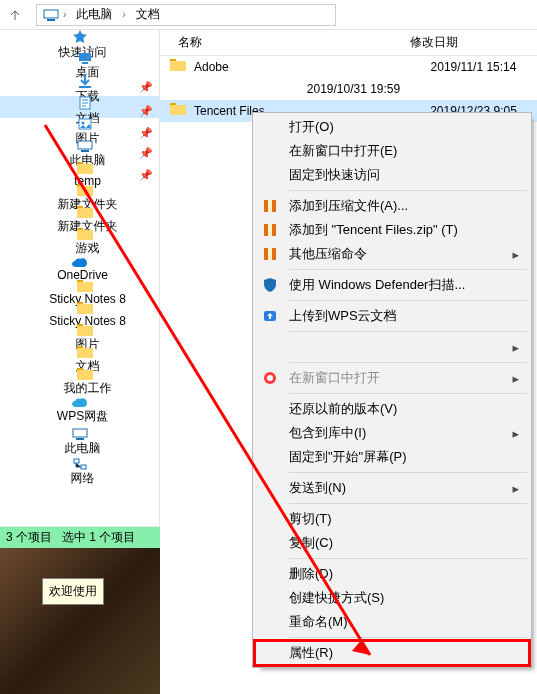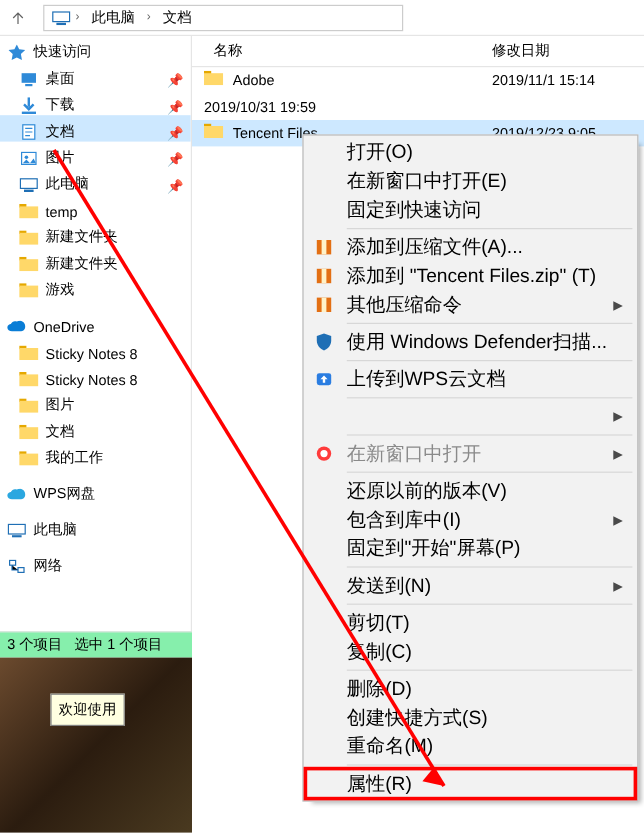--- a/index.html
+++ b/index.html
@@ -10,48 +10,48 @@
   .crumb-btn { width: 26px; height: 22px; display: flex; align-items: center; justify-content: center; margin: 0 2px; border: 1px solid transparent; }
   .crumb-path { display: flex; align-items: center; height: 22px; border: 1px solid #cccccc; margin-left: 6px; padding: 0 4px 0 6px; flex: 0 0 auto; width: 300px; font-size: 12px; }
   .crumb-item { display: flex; align-items: center; padding: 0 6px; height: 100%; }
   .crumb-caret { font-size: 10px; color: #666; padding: 0 4px; }
 
   
   .explorer { display: flex; height: 500px; }
 
   
   .nav-pane { width: 160px; border-right: 1px solid #e5e5e5; background: #fff; overflow: hidden; }
-  .tree-item { display: flex; align-items: flex-end; height: 22px; padding: 0 0 0 16px; font-size: 12px; color: #000; }
+  .tree-item { display: flex; align-items: center; height: 22px; padding: 0 0 0 16px; font-size: 12px; color: #000; flex-direction: column; }
   .tree-item.top { padding-left: 6px; }
   .tree-item.selected { background: #cde8ff; }
   .pin { margin-left: auto; margin-right: 6px; color: #7a7a7a; font-size: 11px; }
   .tree-icon { width: 16px; height: 16px; margin-right: 6px; display: flex; align-items: center; justify-content: center; }
   .nav-spacer { height: 8px; }
 
   
   .file-pane { flex: 1; display: flex; flex-direction: column; }
   .file-header { display: flex; height: 26px; font-size: 12px; align-items: center; border-bottom: 1px solid #e5e5e5; }
   .col-name { width: 250px; padding-left: 18px; }
   .col-date { flex: 1; }
-  .file-row { display: flex; height: 22px; align-items: center; font-size: 12px; padding-left: 10px; }
+  .file-row { display: flex; height: 22px; align-items: center; font-size: 12px; padding-left: 10px; text-align: center; }
   .file-row.selected { background: #cde8ff; }
   .folder-icon { width: 16px; height: 16px; margin-right: 8px; }
   .file-name-cell { width: 240px; display: flex; align-items: center; }
   .file-date-cell { flex: 1; }
 
   
   .status-bar { position: absolute; top: 526px; left: 0; width: 160px; height: 22px; border-top: 1px solid #e5e5e5; font-size: 12px; display: flex; align-items: center; padding-left: 6px; color: #000; background: #86efac; }
 
   
   .desktop-bg { position: absolute; top: 548px; left: 0; width: 160px; height: 146px; background: linear-gradient(135deg, #6b4a2e 0%, #2b1c0f 50%, #4a3a20 100%); z-index: 0; }
   .tooltip-box { position: absolute; top: 578px; left: 42px; background: #ffffe1; border: 1px solid #808080; font-size: 12px; padding: 4px 6px; z-index: 1; }
 
   
   .context-menu { position: absolute; top: 112px; left: 252px; width: 280px; background: #f2f2f2; border: 1px solid #bababa; box-shadow: 5px 5px 4px -3px rgba(0,0,0,0.3); z-index: 20; padding: 2px; }
-  .menu-item { display: flex; align-items: center; height: 24px; font-size: 16px; padding-left: 34px; position: relative; }
+  .menu-item { display: flex; align-items: center; height: 24px; font-size: 13px; padding-left: 34px; position: relative; }
   .menu-item.disabled { color: #8a8a8a; }
   .menu-item .arrow { margin-left: auto; margin-right: 10px; color: #4a4a4a; }
   .menu-item.highlight { outline: 3px solid #ff0000; outline-offset: -1px; }
   .menu-sep { height: 1px; background: #d7d7d7; margin: 3px 2px 3px 34px; }
   .menu-icon { position: absolute; left: 6px; width: 18px; height: 18px; display: flex; align-items: center; justify-content: center; }
 
   
   .red-arrow { position: absolute; top: 120px; left: 40px; width: 400px; height: 560px; z-index: 30; pointer-events: none; }
 
   

